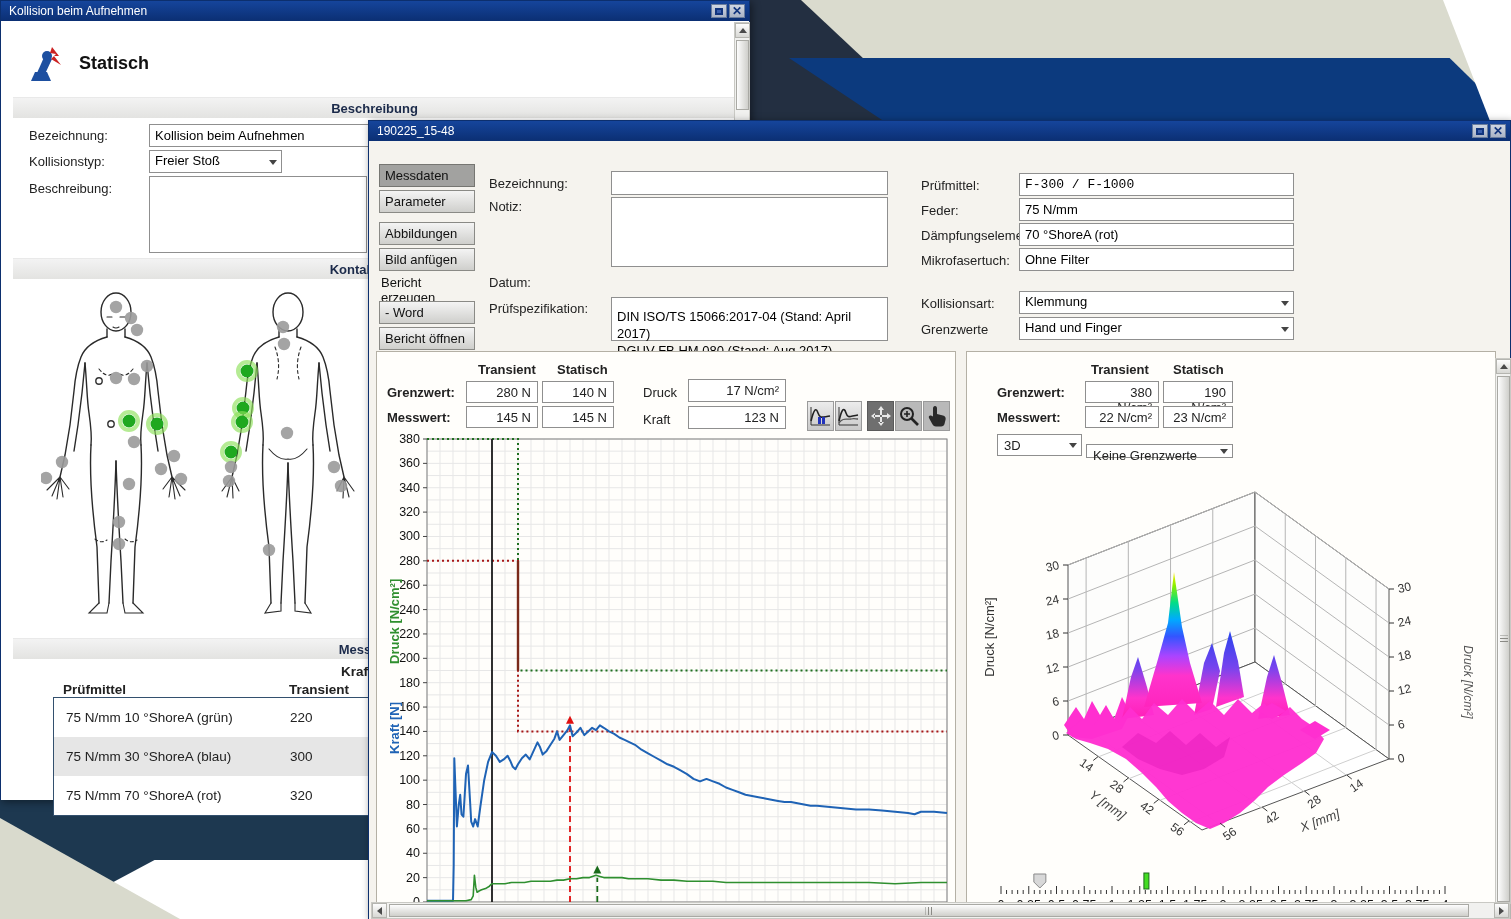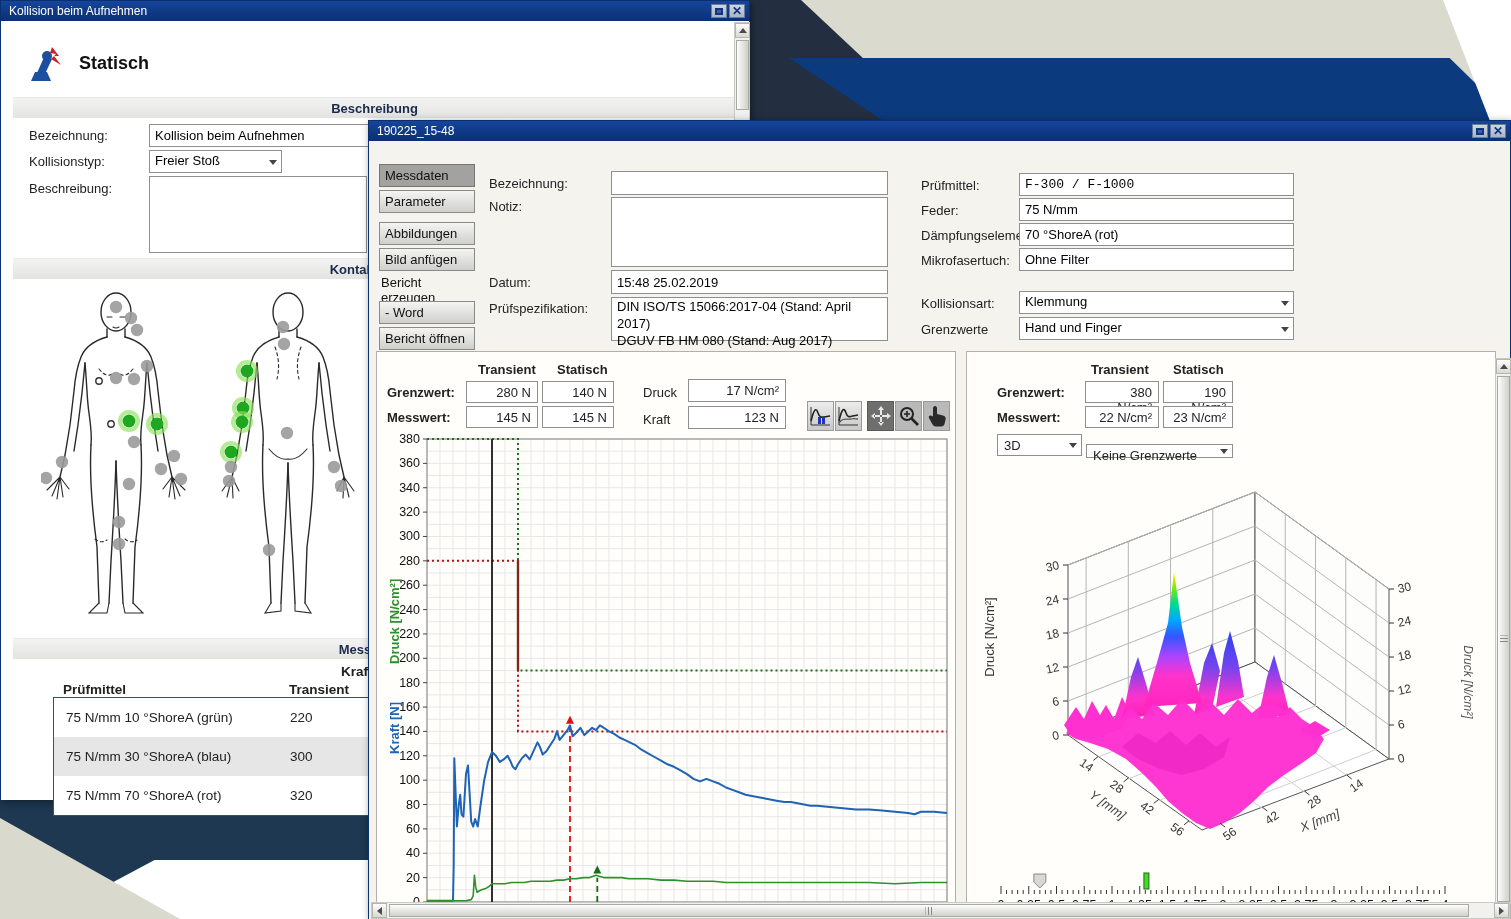--- a/index.html
+++ b/index.html
@@ -270,23 +270,22 @@
         <div class="side-label gap">Bericht erzeugen</div>
         <div class="side-btn">- Word</div>
         <div class="side-btn">Bericht öffnen</div>
       </div>
 
     <div class="f-label" style="left:120px;top:35px">Bezeichnung:</div>
     <input class="f-input" style="left: 242px; top: 30px; width: 277px; height: 24px;" value="">
     <div class="f-label" style="left:120px;top:58px">Notiz:</div>
     <textarea class="f-input" style="left: 242px; top: 56px; width: 277px; height: 70px; resize: none;"></textarea>
     <div class="f-label" style="left:120px;top:134px">Datum:</div>
-    <input class="f-input" style="left: 242px; top: 129px; width: 277px; height: 24px;" value="15:48 25.02.2019">
     <div class="f-label" style="left:120px;top:160px">Prüfspezifikation:</div>
-    <div class="f-input" style="left:242px;top:156px;width:277px;height:44px;padding-top:0;line-height:17px">
+    <div class="f-input" style="left:242px;top:156px;width:277px;height:44px;padding-top:10px;line-height:17px">
       <div>DIN ISO/TS 15066:2017-04 (Stand: April 2017)</div>
       <div>DGUV FB HM 080 (Stand: Aug 2017)</div>
     </div>
 
     <div class="f-label" style="left:552px;top:37px">Prüfmittel:</div>
     <input class="f-input" style="left: 650px; top: 32px; width: 275px; height: 23px; font-family: Liberation Mono, monospace;" value="F-300 / F-1000">
     <div class="f-label" style="left:552px;top:62px">Feder:</div>
     <input class="f-input" style="left: 650px; top: 57px; width: 275px; height: 23px;" value="75 N/mm">
     <div class="f-label" style="left:552px;top:87px">Dämpfungselement:</div>
     <input class="f-input" style="left: 650px; top: 82px; width: 275px; height: 23px;" value="70 °ShoreA (rot)">

